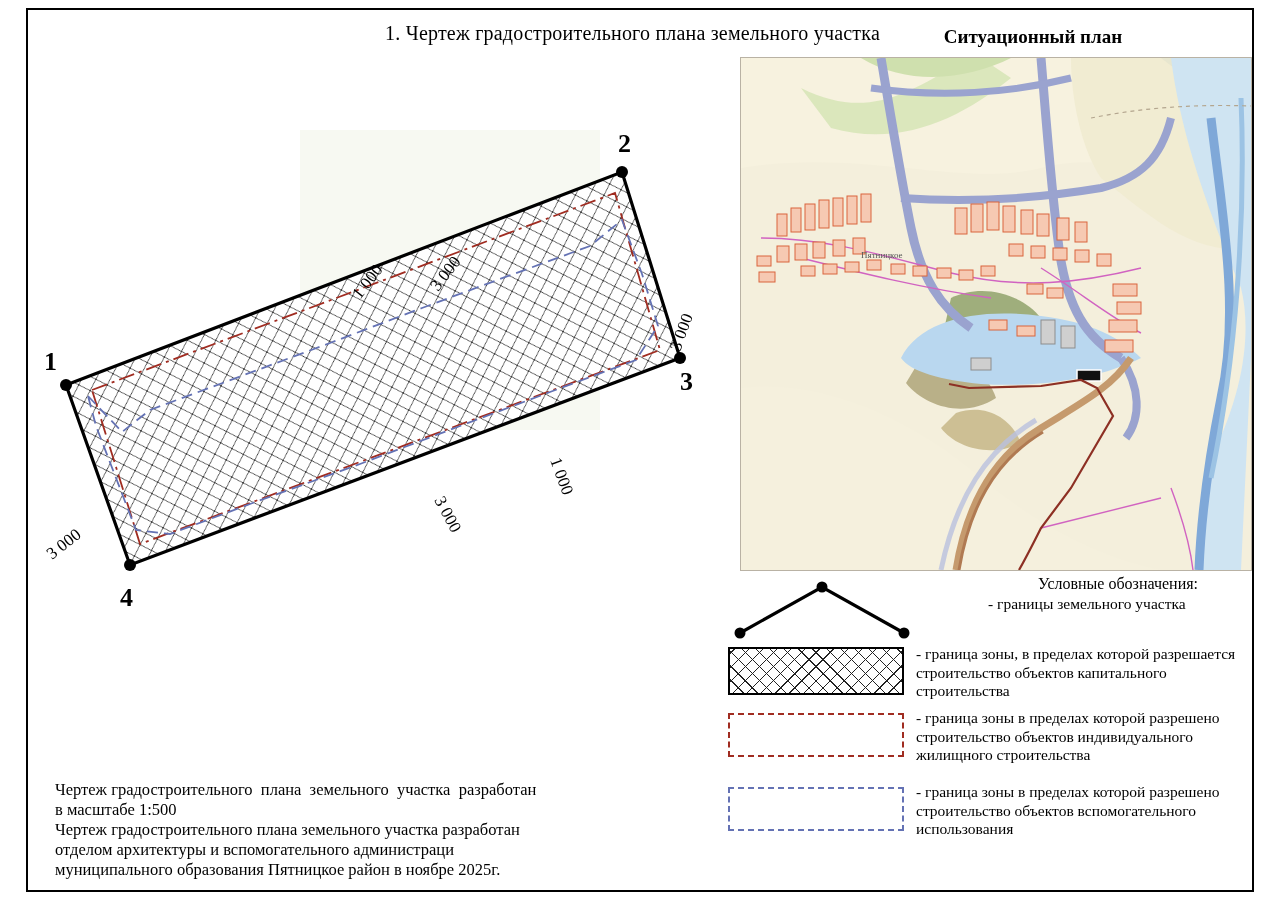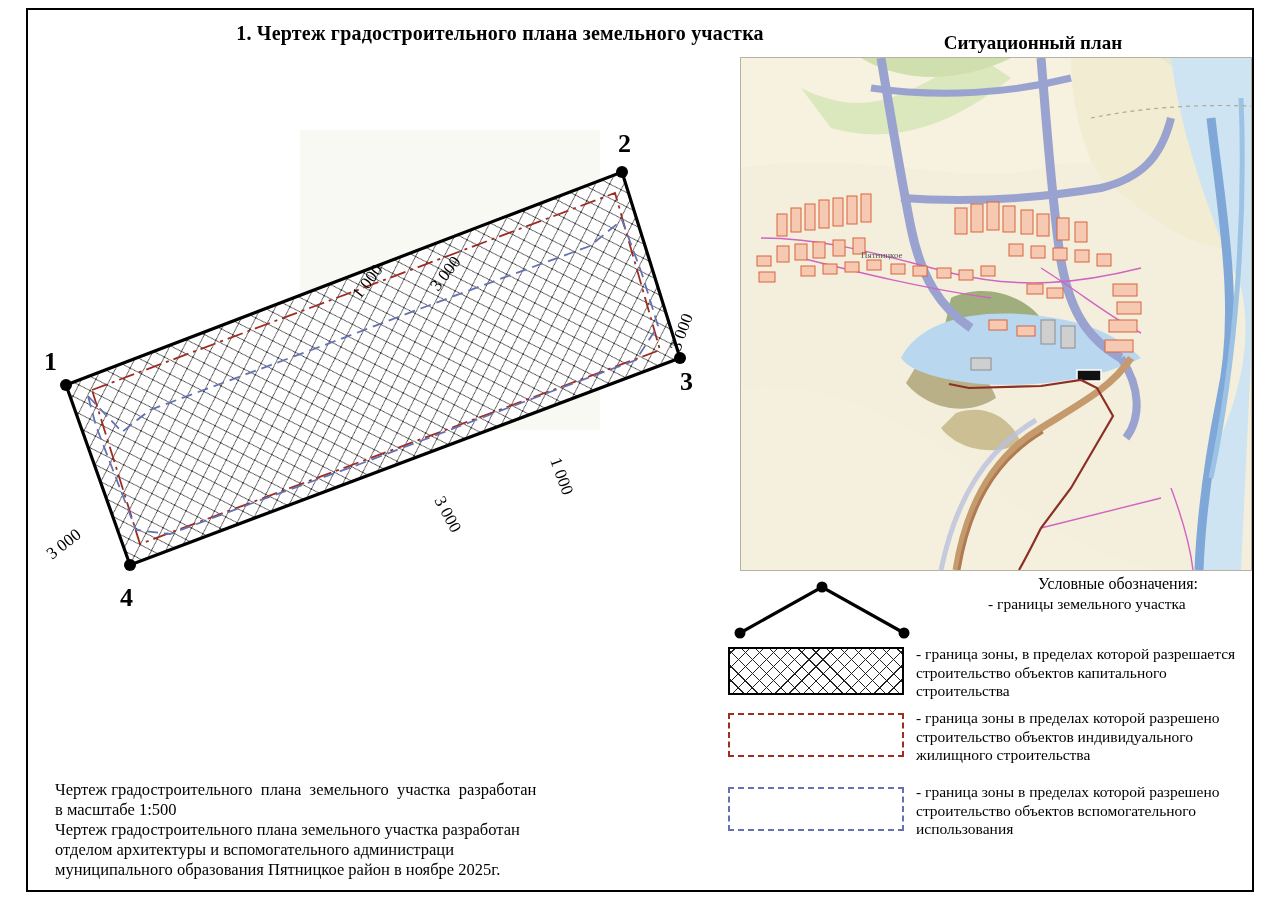--- a/index.html
+++ b/index.html
@@ -1,21 +1,21 @@
 <!DOCTYPE html>
 <html lang="ru"><head>
 <meta charset="utf-8">
 <style>
   html,body{margin:0;padding:0;background:#ffffff;}
   body{width:1280px;height:905px;font-family:"Liberation Serif",serif;color:#000;}
   #sheet{position:relative;width:1280px;height:905px;box-sizing:border-box;}
   .frame{position:absolute;left:26px;top:8px;width:1228px;height:884px;border:2px solid #000;box-sizing:border-box;}
 
-  .title-main{position:absolute;left:120px;top:22px;width:760px;text-align:center;font-weight:bold;font-size:20px;letter-spacing:.2px;}
-  .title-sit{position:absolute;left:868px;top:32px;width:330px;text-align:center;font-weight:bold;font-size:19px;}
+  .title-main{position:absolute;left:120px;top:22px;width:760px;text-align:right;font-weight:normal;font-size:20px;letter-spacing:.2px;}
+  .title-sit{position:absolute;left:868px;top:26px;width:330px;text-align:center;font-weight:bold;font-size:19px;}
 
   
   #plan{position:absolute;left:30px;top:60px;width:700px;height:660px;}
   #plan svg{display:block;}
 
   
   #sitmap{position:absolute;left:740px;top:57px;width:510px;height:512px;border:1px solid #b9b2a4;overflow:hidden;background:#f2edde;}
   #sitmap svg{display:block;}
 
   

